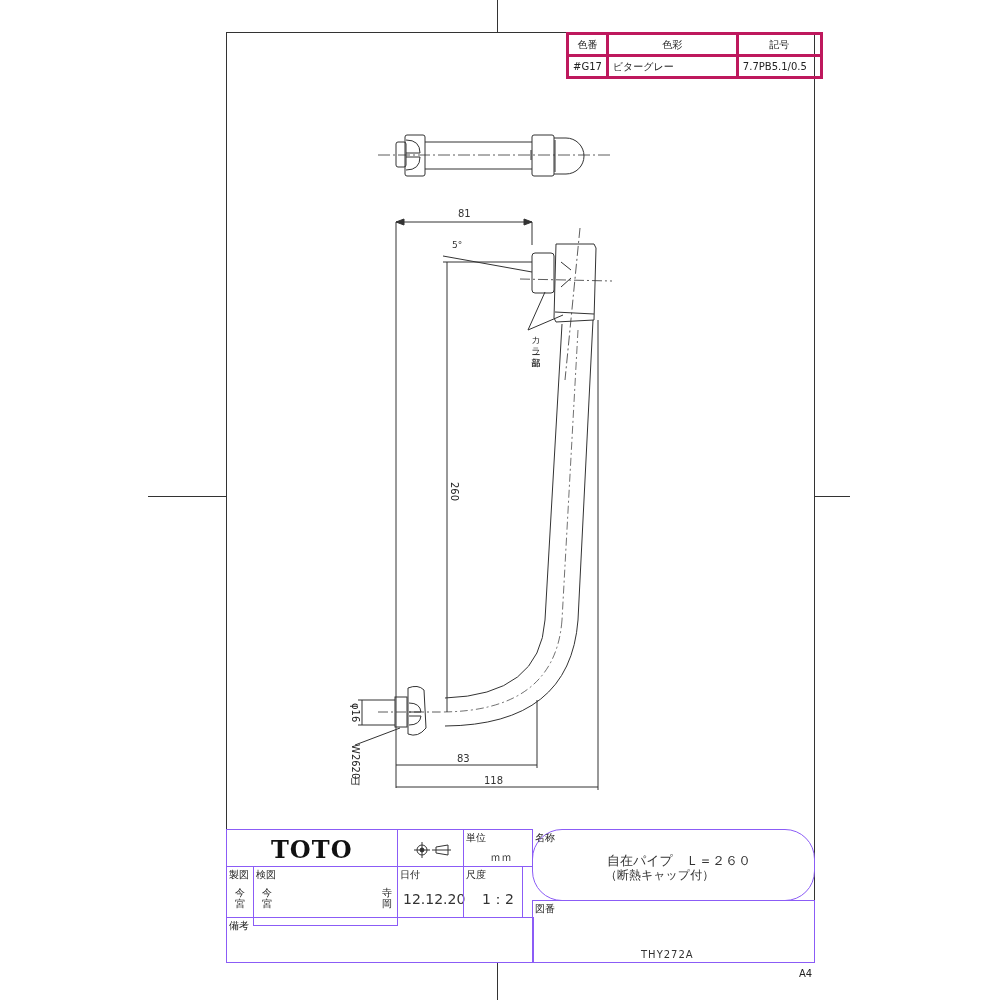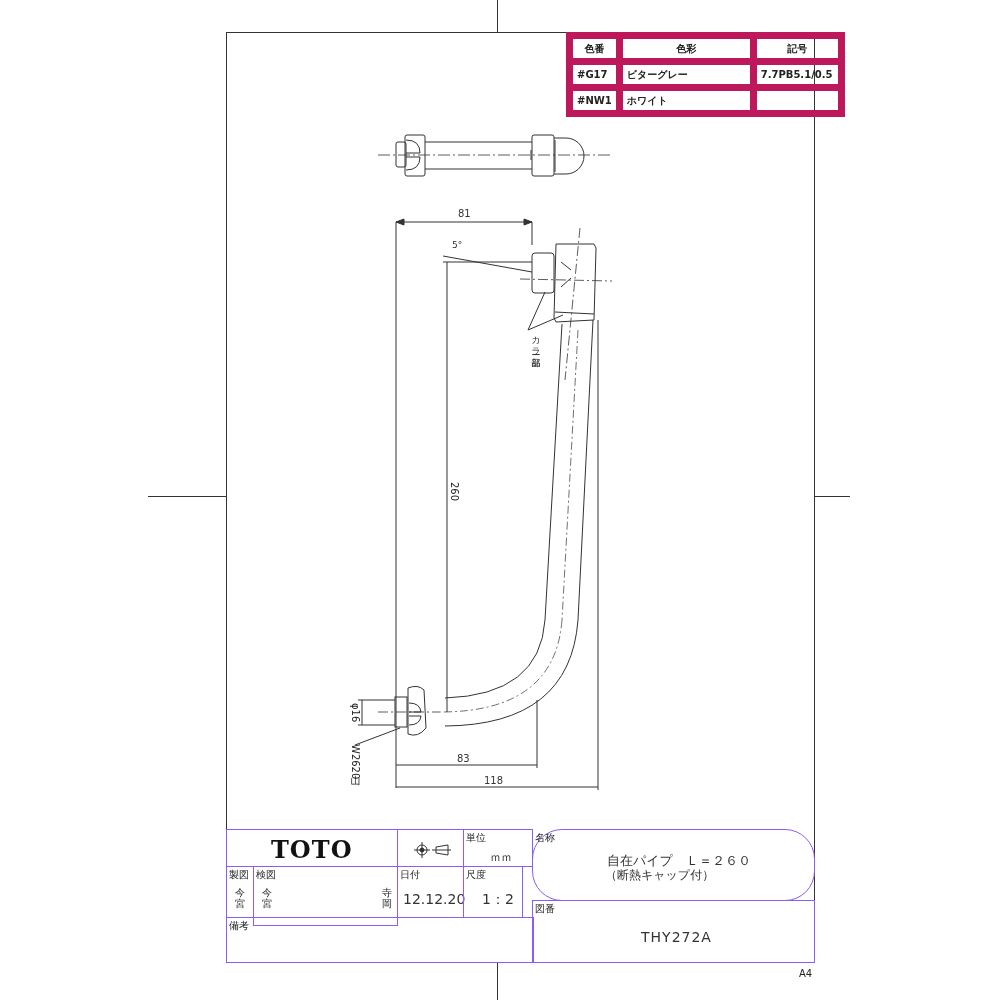--- a/index.html
+++ b/index.html
@@ -4,21 +4,21 @@
 <style>
   html, body { margin:0; padding:0; background:#ffffff; }
   body { width:1000px; height:1000px; position:relative; overflow:hidden;
          font-family:"DejaVu Sans", sans-serif; color:#222; }
   .abs { position:absolute; }
   .sheet { position:absolute; left:226px; top:32px; width:589px; height:931px;
            border:1px solid #333; box-sizing:border-box; }
   .crop { position:absolute; background:#333; }
   table.colors { position:absolute; left:566px; top:32px; border-collapse:collapse;
                  font-size:10px; }
-  table.colors td { border:7px solid #be185d; height:19px; padding:0 4px; white-space:nowrap;font-weight:bold; }
+  table.colors td { border:3px solid #be185d; height:19px; padding:0 4px; white-space:nowrap; }
   table.colors td.c0 { width:27px; }
   table.colors td.c1 { width:119px; }
   table.colors td.c2 { width:73px; }
   table.colors tr.hdr td { text-align:center; }
   .tb { position:absolute; border:1px solid #8b5cf6; box-sizing:border-box; font-size:10px; }
   .lbl { position:absolute; left:2px; top:1px; font-size:10px; }
   .logo { font-family:"DejaVu Serif", serif; font-weight:bold; font-size:24px; letter-spacing:1px; color:#111; }
   .val { position:absolute; font-size:14px; color:#333; }
   .vert { writing-mode:vertical-rl; font-size:11px; line-height:11px; }
   svg text { font-family:"DejaVu Sans", sans-serif; fill:#333; }
@@ -37,25 +37,20 @@
   <tbody>
       <tr class="hdr">
     <td class="c0">色番</td>
     <td class="c1">色彩</td>
     <td class="c2">記号</td>
   </tr>
   <tr>
     <td>#G17</td>
     <td>ビターグレー</td>
     <td>7.7PB5.1/0.5</td>
-  </tr>
-  <tr>
-    <td>#NW1</td>
-    <td>ホワイト</td>
-    <td></td>
   </tr>
 </tbody>
   </table>
 
 <svg class="abs" style="left:0;top:0;" width="1000" height="830">
   <g stroke="#333" fill="none" stroke-width="1">
 
     <g>
       <line x1="378" y1="155" x2="612" y2="155" stroke-dasharray="12,3,2,3" stroke-width="0.8"></line>
       <rect x="396" y="142" width="10" height="25" rx="2"></rect>
@@ -165,16 +160,16 @@
 <div class="tb" style="left:226px;top:917px;width:308px;height:46px;">
   <div class="lbl">備考</div>
 </div>
 <div class="tb" style="left:532px;top:829px;width:283px;height:72px;border-radius:30px;">
   <div class="lbl">名称</div>
   <div class="abs" style="left:74px;top:22px;font-size:13px;color:#333;">自在パイプ　Ｌ＝２６０</div>
   <div class="abs" style="left:72px;top:37px;font-size:12px;color:#333;">（断熱キャップ付）</div>
 </div>
 <div class="tb" style="left:532px;top:900px;width:283px;height:63px;">
   <div class="lbl">図番</div>
-  <div class="abs" style="left:108px;top:28px;font-size:14px;color:#333;letter-spacing:1px;">THY272A</div>
+  <div class="abs" style="left:108px;top:48px;font-size:10px;color:#333;letter-spacing:1px;">THY272A</div>
 </div>
 
 <div class="abs" style="left:799px;top:968px;font-size:10px;">A4</div>
 
 </body></html>

